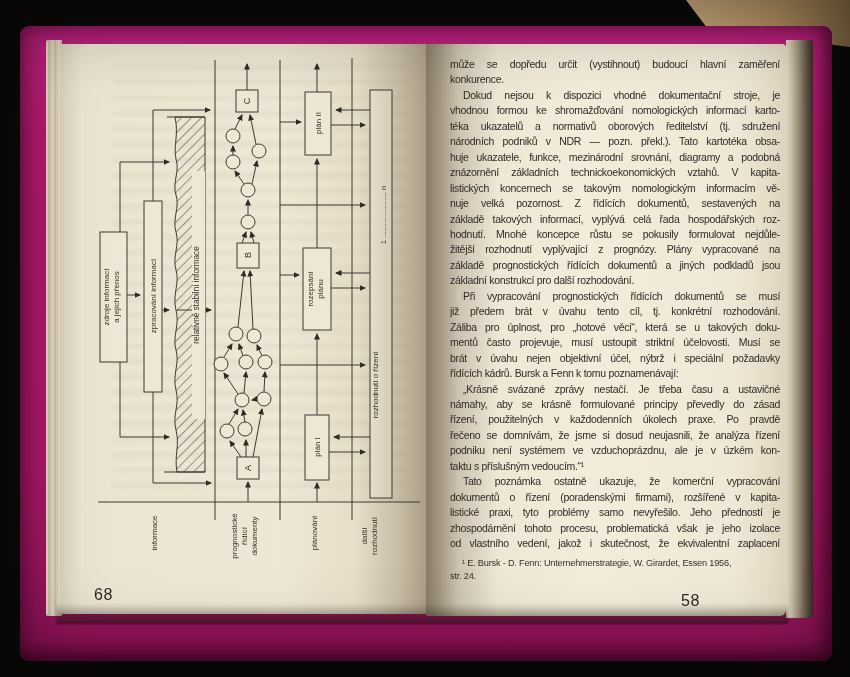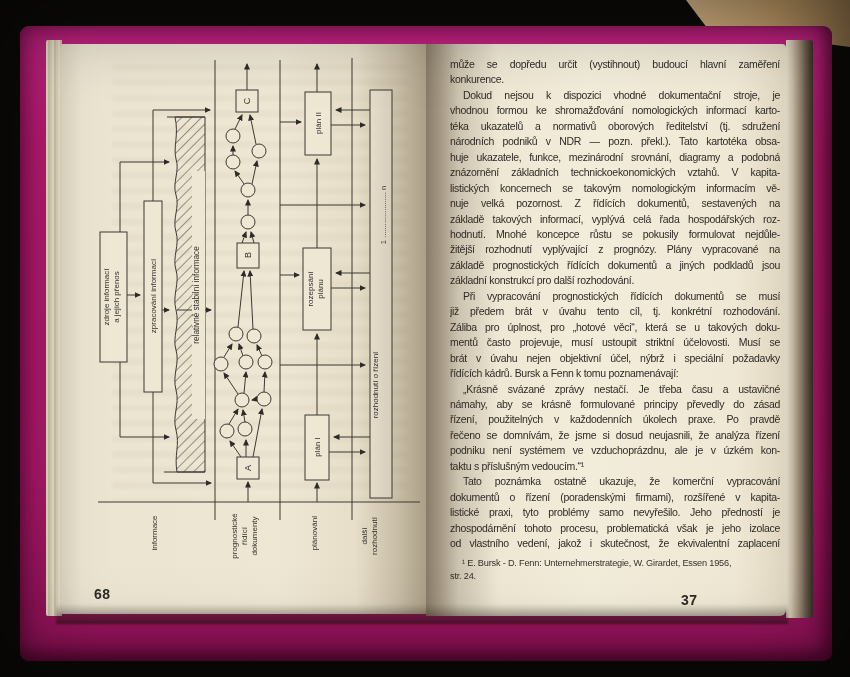--- a/index.html
+++ b/index.html
@@ -46,21 +46,21 @@
     filter:blur(1.4px);opacity:.4;}
   
   .textblock{position:absolute;left:450px;top:57px;width:330px;overflow:hidden;
     color:#2f2b26;font-size:10.5px;line-height:15.45px;letter-spacing:-0.3px;}
   .tline{text-align:justify;text-align-last:justify;white-space:nowrap;}
   .tline.end{text-align-last:left;}
   .tline.ind{padding-left:13px;}
   .footnote{position:absolute;left:450px;top:557px;width:330px;color:#35312b;
     font-size:9.2px;line-height:13px;letter-spacing:-0.2px;}
   .footnote .fl1{text-indent:12px;}
-  .pagenum{position:absolute;color:#2d2a25;font-size:14px;font-weight:bold;letter-spacing:.5px;}
+  .pagenum{position:absolute;color:#2d2a25;font-size:16px;font-weight:normal;letter-spacing:.5px;}
   .pagenum-left{left:94px;top:586px;}
   .pagenum-right{left:681px;top:592px;}
   svg text{fill:#33302a;}
 </style>
 </head>
 <body>
 
 <div class="photo">
   <div class="corner-tan"></div>
   <div class="cover"></div>
@@ -241,19 +241,19 @@
         <div class="tline">zhospodárnění tohoto procesu, problematická však je jeho izolace</div>
         <div class="tline">od vlastního vedení, jakož i skutečnost, že ekvivalentní zaplacení</div>
       </div>
   </div>
   <div class="footnote">
     <div class="fl1">¹ E. Bursk - D. Fenn: Unternehmerstrategie, W. Girardet, Essen 1956,</div>
     <div>str. 24.</div>
   </div>
 
   <div class="pagenum pagenum-left">68</div>
-  <div class="pagenum pagenum-right">37</div>
+  <div class="pagenum pagenum-right">58</div>
 
   <div class="gutter-left"></div>
   <div class="gutter-right"></div>
   <div class="under-shadow"></div>
   <div class="vignette"></div>
 </div>
 
 </body></html>

